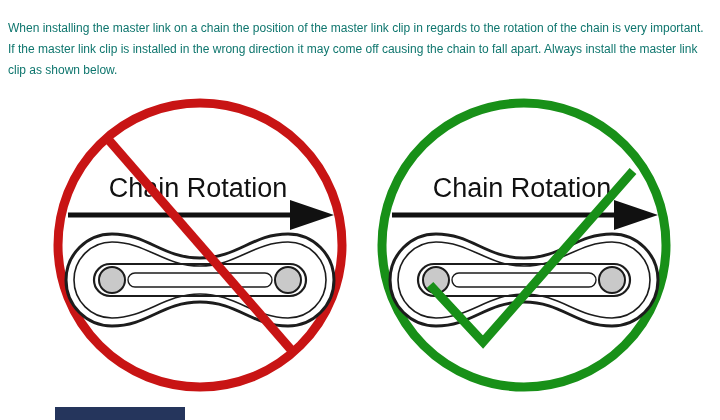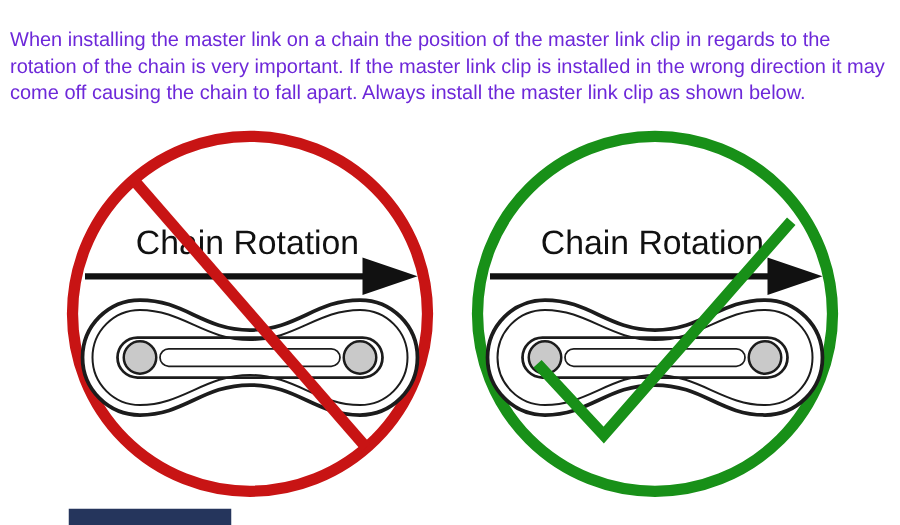--- a/index.html
+++ b/index.html
@@ -8,23 +8,23 @@
     width: 720px;
     height: 420px;
     background: #ffffff;
     overflow: hidden;
     font-family: "Liberation Sans", sans-serif;
     position: relative;
   }
   .intro {
     width: 700px;
     padding: 6px 8px 0 8px;
-    font-size: 16px;
+    font-size: 12px;
     line-height: 21px;
-    color: #6d28d9;
+    color: #0f766e;
   }
   .diagrams {
     display: flex;
     gap: 24px;
     padding-left: 50px;
     margin-top: 14px;
   }
   svg text {
     font-family: "Liberation Sans", sans-serif;
     font-size: 27px;

